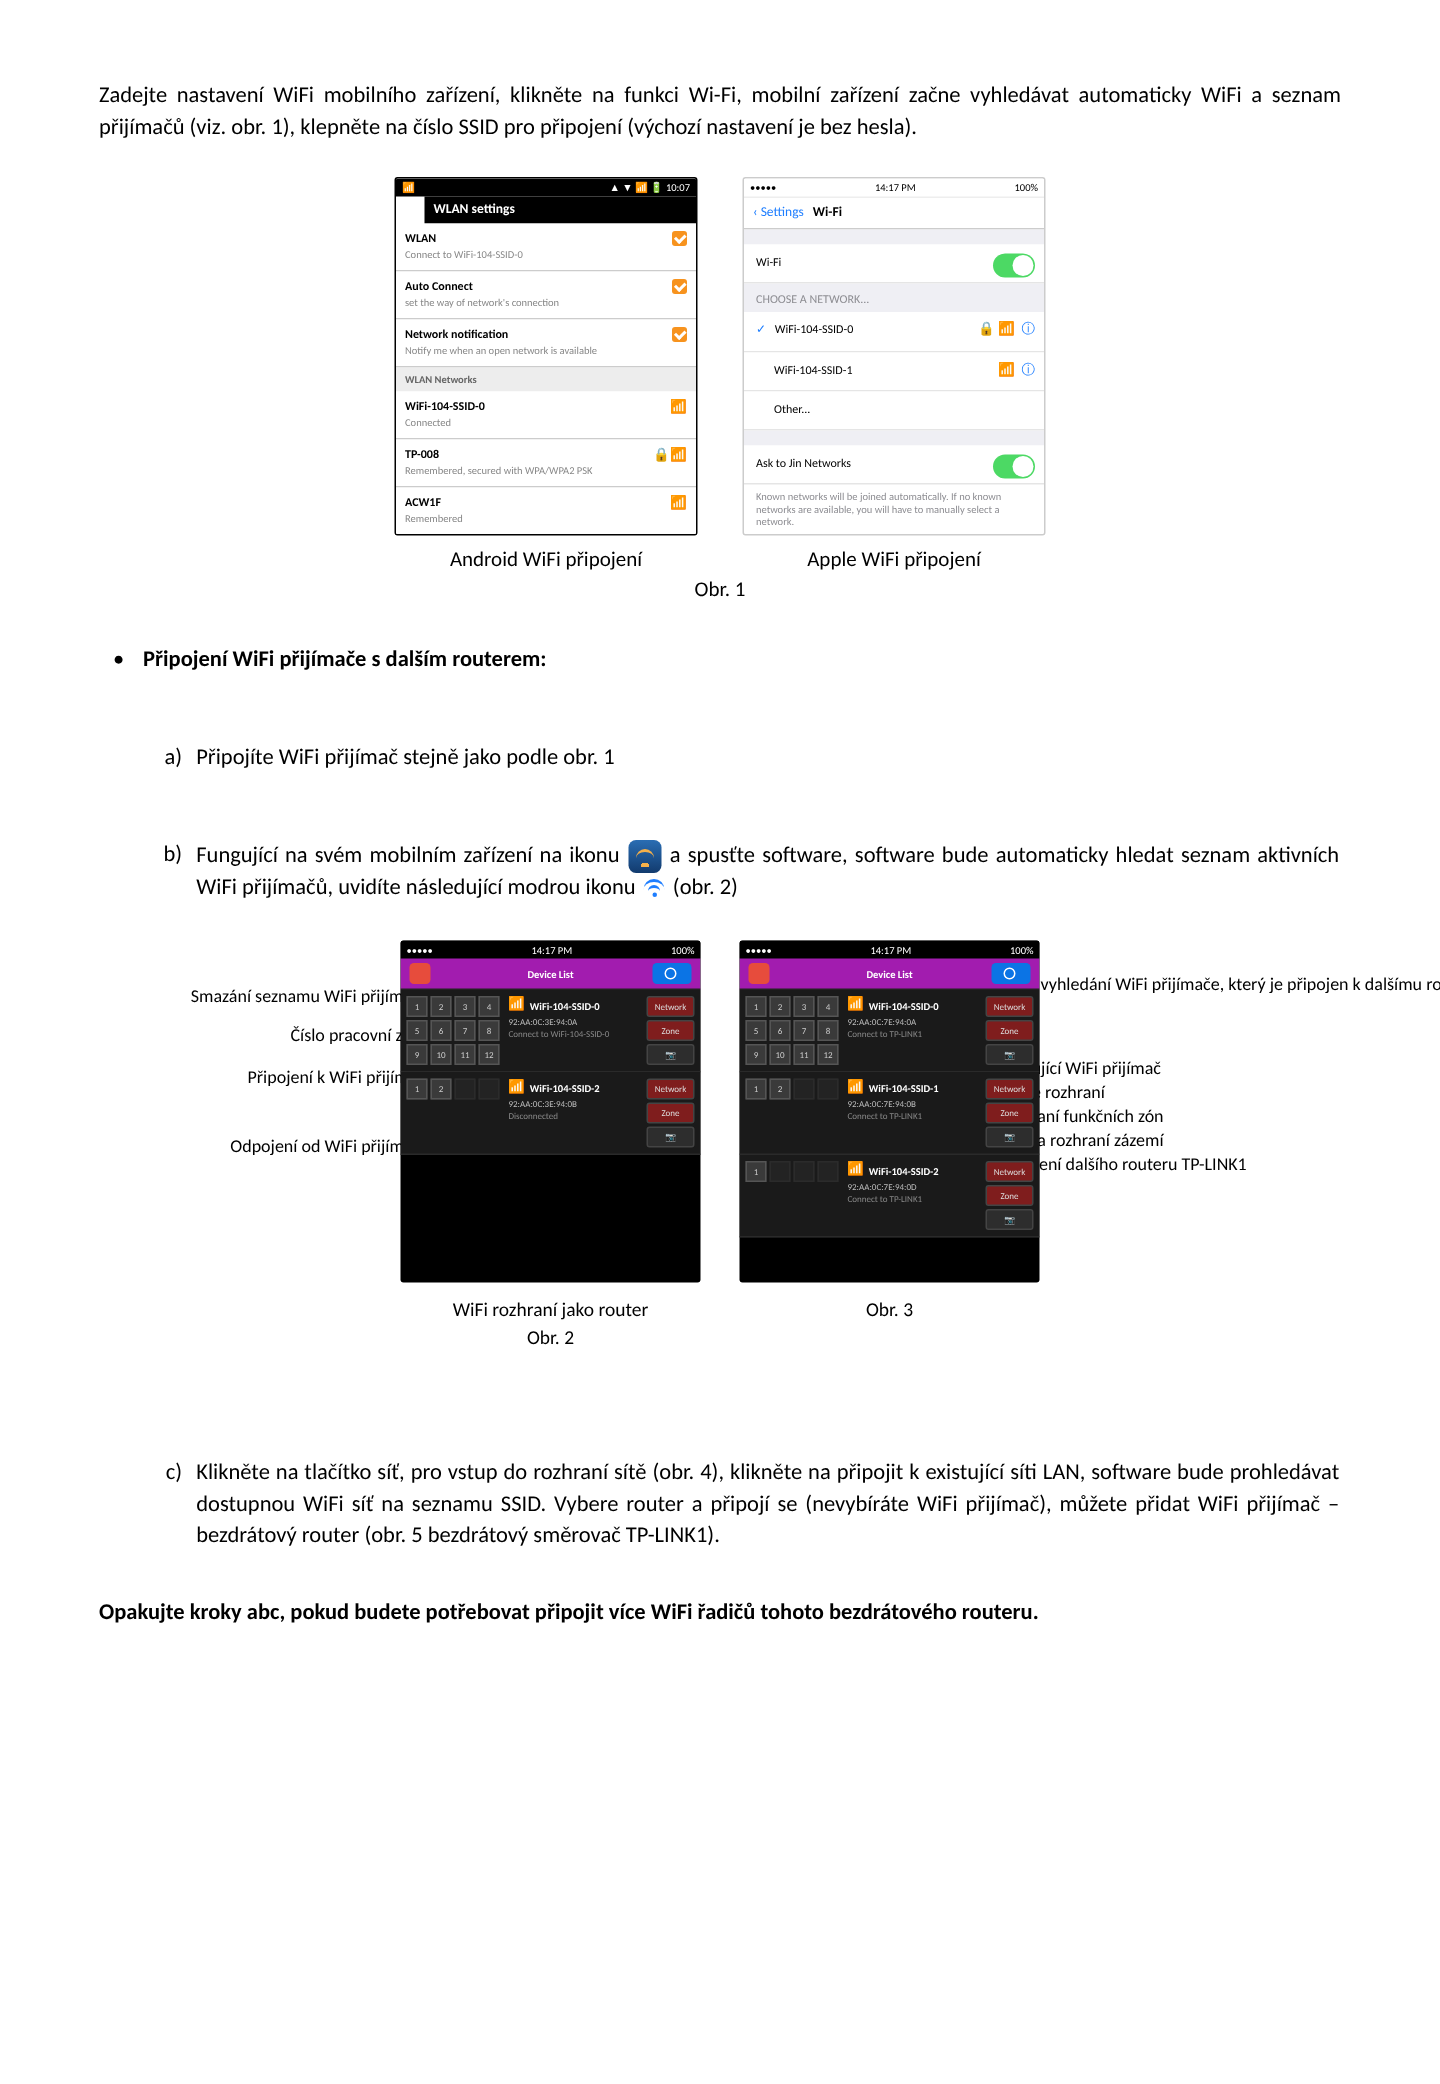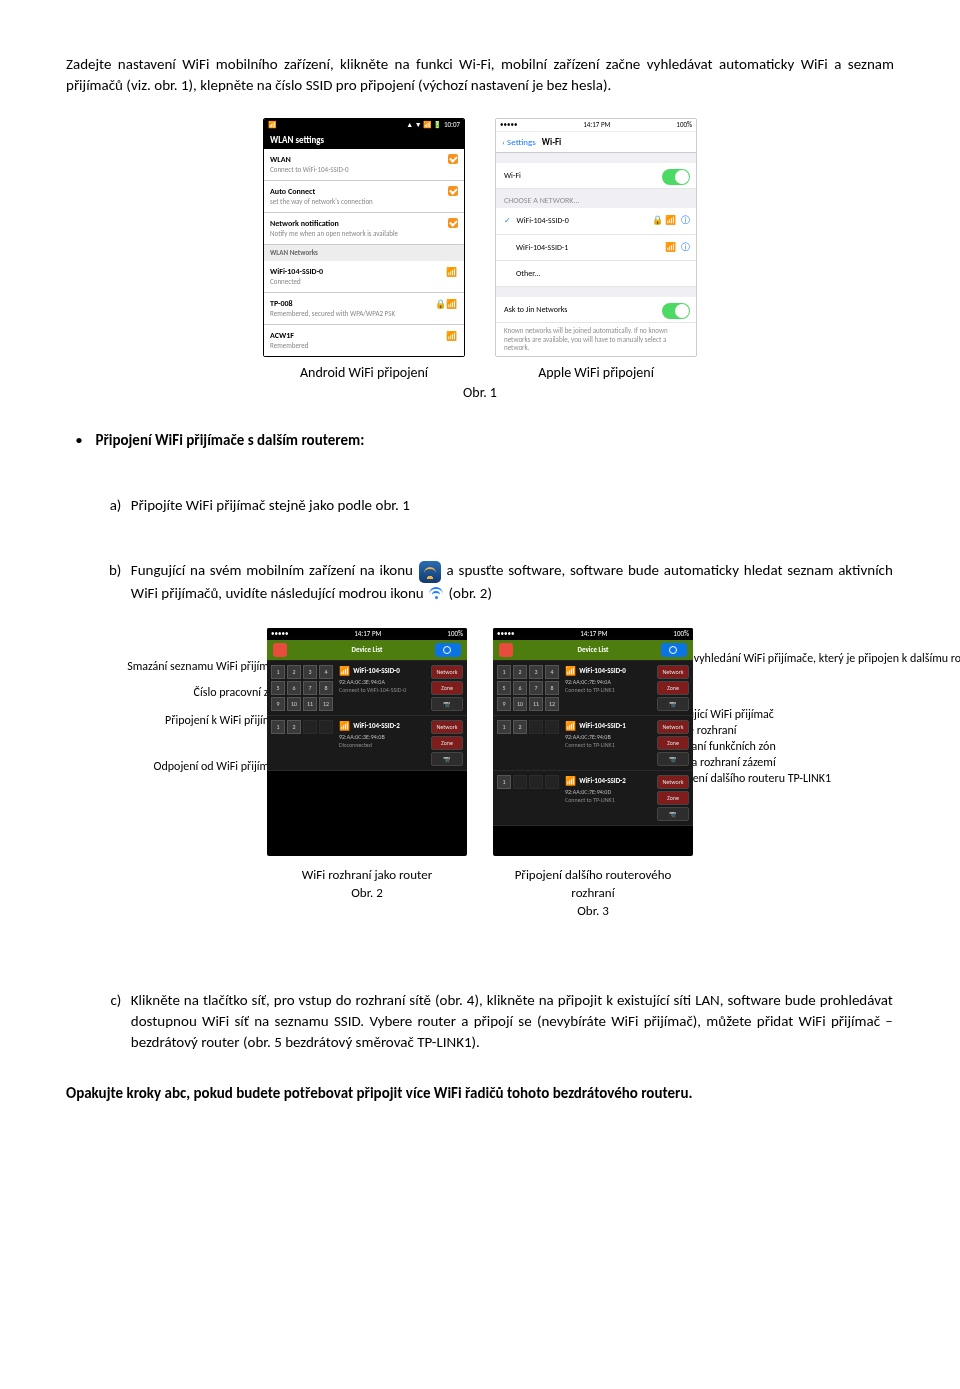--- a/index.html
+++ b/index.html
@@ -16,21 +16,21 @@
   p { margin: 0 0 4px 0; }
   .justify { text-align: justify; }
   .figrow { display:flex; justify-content:center; gap:30px; margin-top:22px; }
   .figcol { display:flex; flex-direction:column; align-items:center; }
   .figcap { font-size:14px; margin-top:6px; }
   .figcap-b { font-size:14px; margin-top:0; margin-bottom:10px; text-align:center; }
 
   
   .phone { width:200px; background:#fff; border:1px solid #000; border-radius:2px; overflow:hidden; font-size:8px; }
   .phone .statusbar { background:#000; color:#fff; height:12px; display:flex; justify-content:space-between; align-items:center; padding:0 4px; font-size:7px; }
-  .phone .titlebar { background:#000; color:#fff; height:18px; display:flex; align-items:center; padding:0 6px; font-weight:bold; font-size:9px; }
+  .phone .titlebar { background:#000; color:#fff; height:18px; display:flex; align-items:center; padding:0 6px; font-weight:bold; font-size:9px;margin-left:19px; }
   .phone .ios-bar { background:#fff; color:#000; height:20px; display:flex; align-items:center; padding:0 6px; font-size:9px; border-bottom:1px solid #ccc; }
   .phone .ios-bar .back { color:#1e7eff; margin-right:6px; }
   .aitem { background:#fff; border-bottom:1px solid #ccc; padding:5px 6px; }
   .aitem .t { font-weight:bold; font-size:8px; }
   .aitem .s { color:#888; font-size:7px; }
   .aitem .ck { float:right; width:10px; height:10px; background:#f7931e; border-radius:2px; position:relative; }
   .aitem .ck::after { content:""; position:absolute; left:3px; top:1px; width:3px; height:5px; border:solid #fff; border-width:0 2px 2px 0; transform:rotate(45deg); }
   .asub { background:#ededed; color:#666; font-size:7px; padding:3px 6px; font-weight:bold; }
   .wifi-ic { float:right; color:#999; font-size:9px; }
   .iositem { background:#fff; border-bottom:1px solid #e5e5e5; padding:7px 8px; position:relative; }
@@ -56,21 +56,21 @@
   .wifi-blue { display:inline-block; width:18px; height:14px; position:relative; vertical-align:middle; }
   .wifi-blue::before { content:""; position:absolute; left:2px; top:0; width:14px; height:14px; border:2px solid #1e7eff; border-bottom:none; border-left:none; border-right:none; border-radius:50%; box-sizing:border-box; }
   .wifi-blue::after { content:""; position:absolute; left:5px; top:4px; width:8px; height:8px; border:2px solid #1e7eff; border-bottom:none; border-left:none; border-right:none; border-radius:50%; box-sizing:border-box; }
   .wifi-blue .dot2 { position:absolute; left:8px; top:9px; width:3px; height:3px; background:#1e7eff; border-radius:50%; }
 
   
   .fig23 { margin-top:10px; margin-bottom:10px; display:flex; justify-content:center; position:relative; }
   .fig23-inner { display:flex; gap:26px; }
   .phone2 { width:200px; background:#000; border-radius:2px; overflow:hidden; font-size:7px; color:#fff; position:relative; }
   .phone2 .statusbar { background:#000; color:#fff; height:12px; display:flex; justify-content:space-between; align-items:center; padding:0 4px; font-size:7px; }
-  .phone2 .titlebar2 { background:#4d7c0f; border-bottom:1px solid #222; height:20px; display:flex; align-items:center; justify-content:center; position:relative; font-weight:bold; }
+  .phone2 .titlebar2 { background:#a21caf; border-bottom:1px solid #222; height:20px; display:flex; align-items:center; justify-content:center; position:relative; font-weight:bold; }
   .phone2 .titlebar2 .del { position:absolute; left:6px; top:3px; width:14px; height:14px; background:#e74c3c; border-radius:3px; }
   .phone2 .titlebar2 .srch { position:absolute; right:6px; top:3px; width:26px; height:14px; background:#0b74e5; border-radius:3px; }
   .phone2 .titlebar2 .srch::after { content:""; position:absolute; left:8px; top:3px; width:6px; height:6px; border:1.5px solid #fff; border-radius:50%; }
   .card { background:#1a1a1a; margin:0; padding:4px 4px; display:flex; align-items:stretch; border-bottom:1px solid #2a2a2a; }
   .zone { display:grid; grid-template-columns:repeat(4,14px); grid-auto-rows:14px; gap:2px; margin-right:6px; }
   .zone .cell { background:#3a3a3a; border:1px solid #555; display:flex; align-items:center; justify-content:center; font-size:6px; color:#ccc; }
   .apinfo { flex:1; }
   .apinfo .n { font-weight:bold; color:#fff; font-size:7px; display:flex; align-items:center; gap:3px; }
   .apinfo .n .wificon { color:#1e90ff; font-size:9px; }
   .apinfo .mac { color:#bbb; font-size:6px; }
@@ -381,21 +381,20 @@
     </div>
   </div>
 </div>
 
 <div class="figrow2cap">
   <div>
     <div>WiFi rozhraní jako router</div>
     <div>Obr. 2</div>
   </div>
   <div>
-    <div>Připojení dalšího routerového rozhraní</div>
     <div>Obr. 3</div>
   </div>
 </div>
 
 <div class="bullets" style="margin-top:26px;">
   <span class="dot"></span>
   <div class="bcontent">
     <div class="sublist">
       <div class="row">
         <span class="label">c)</span>

